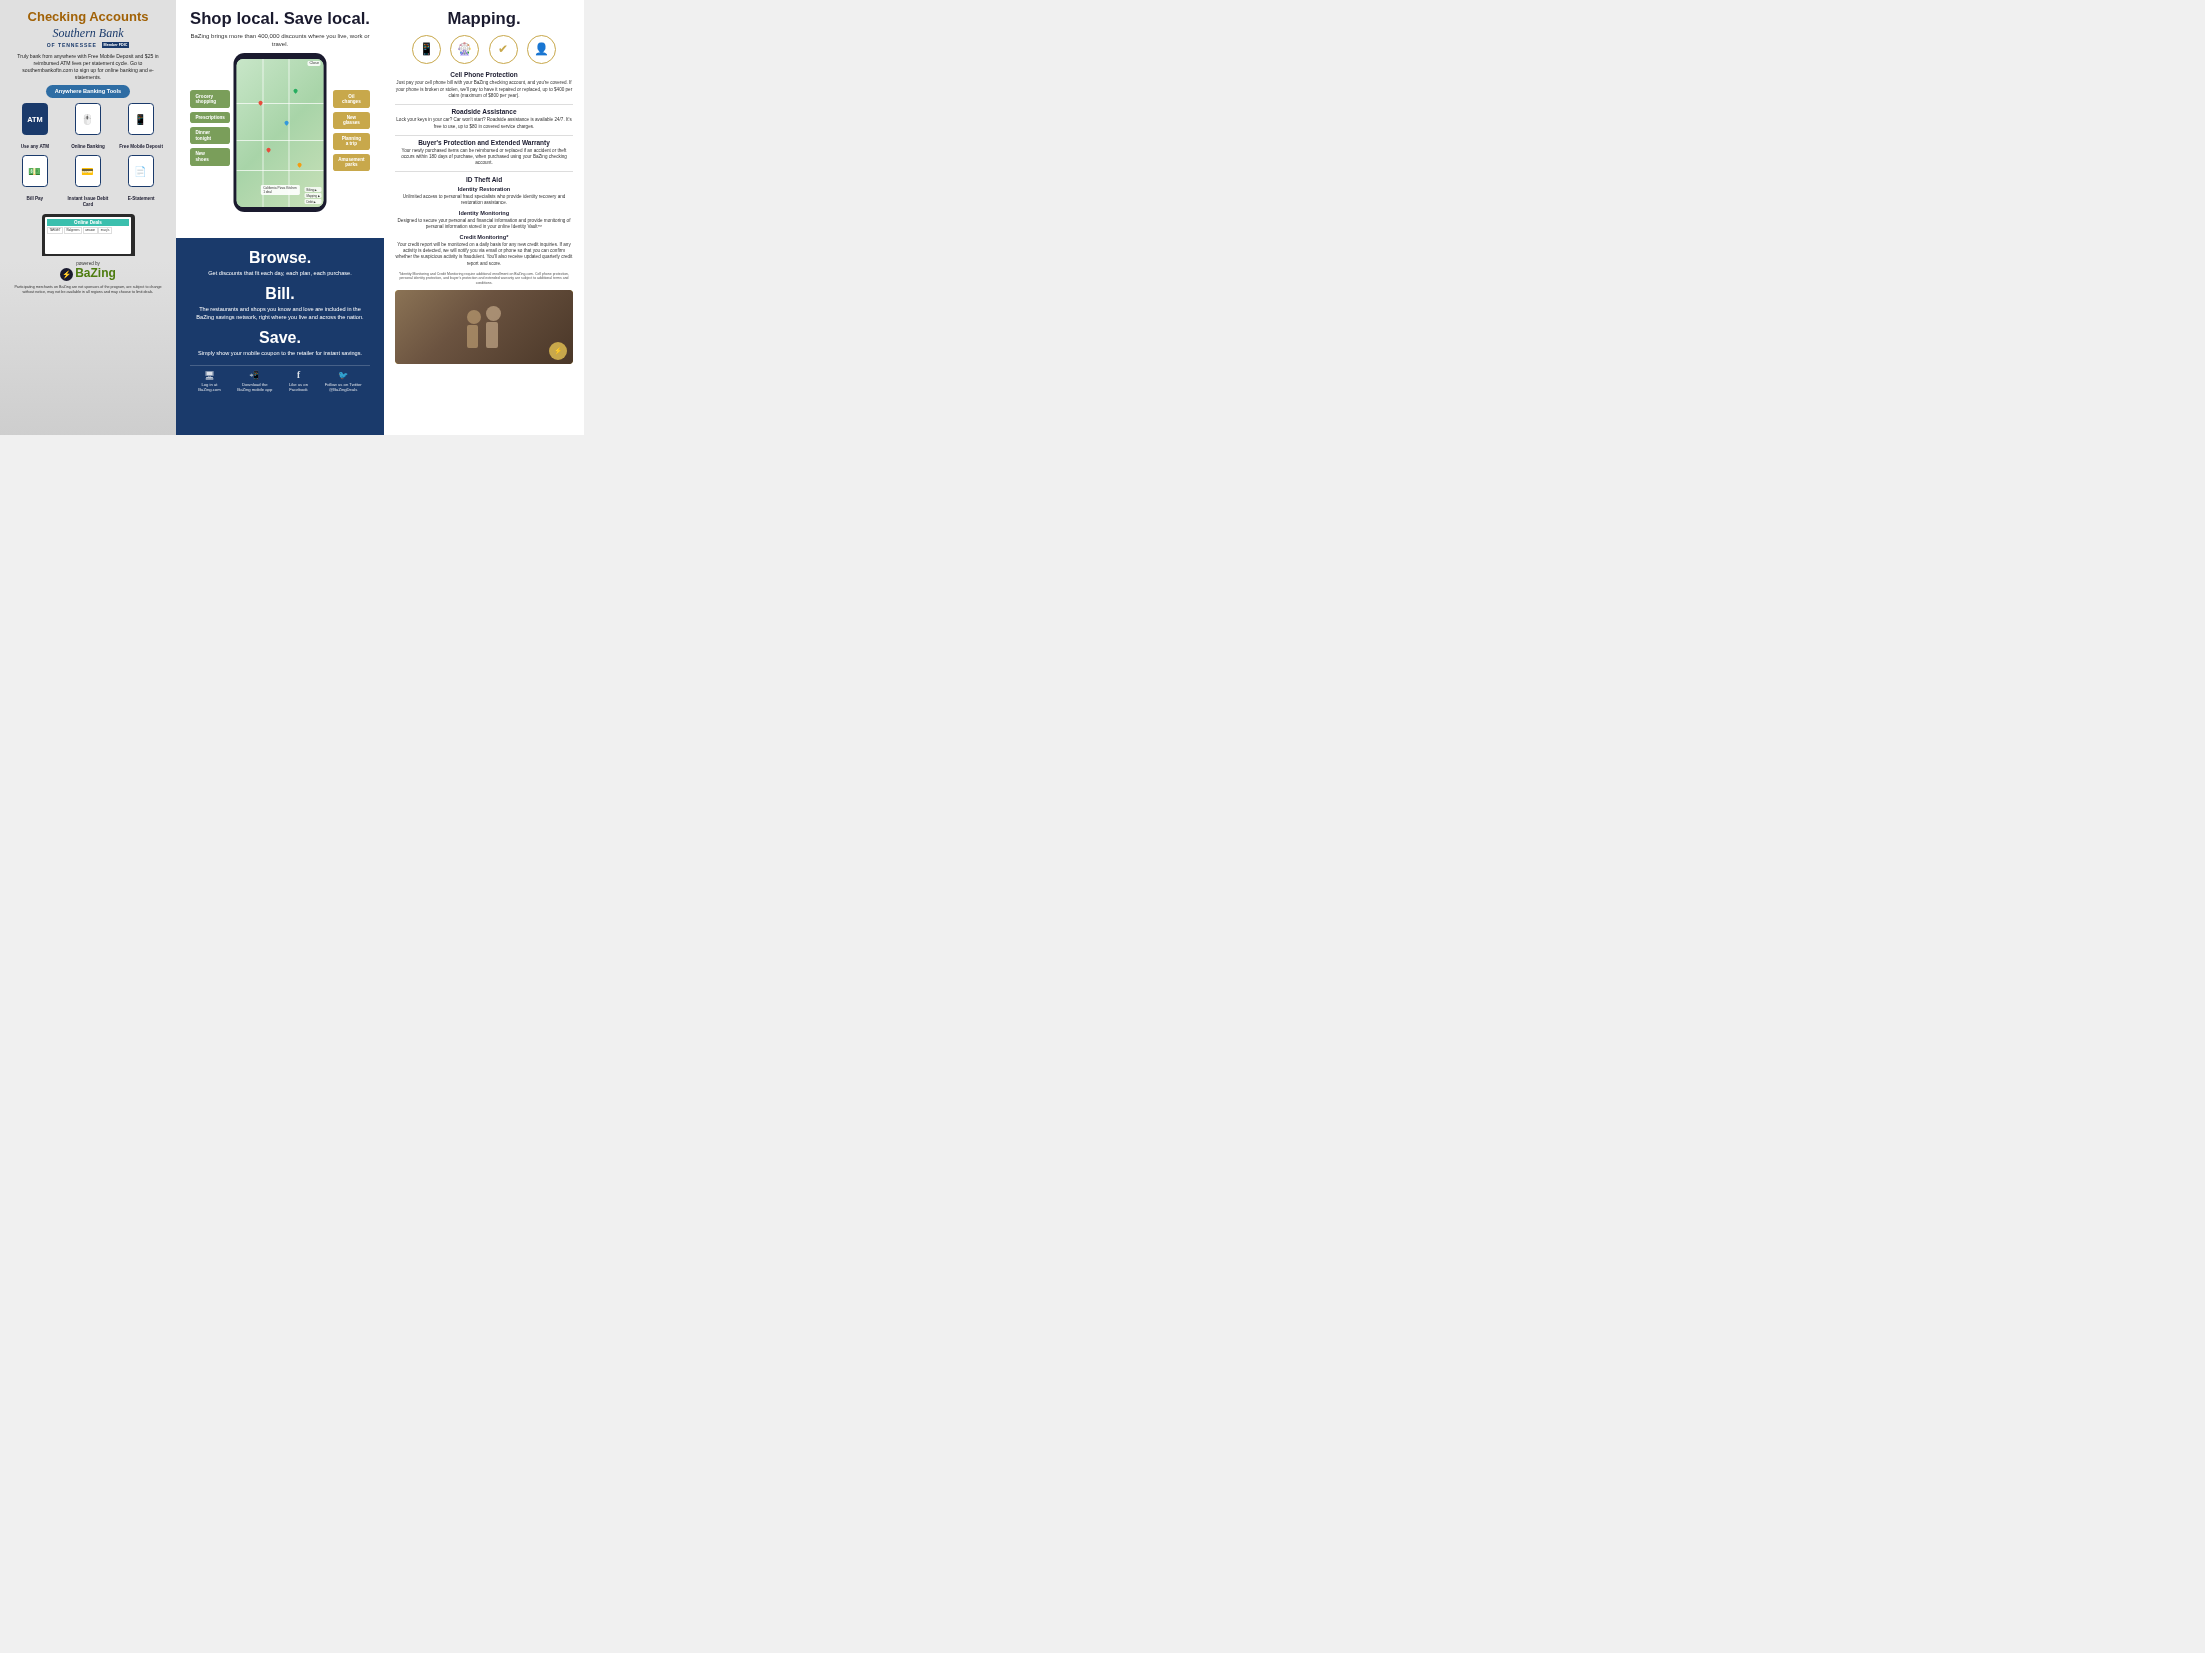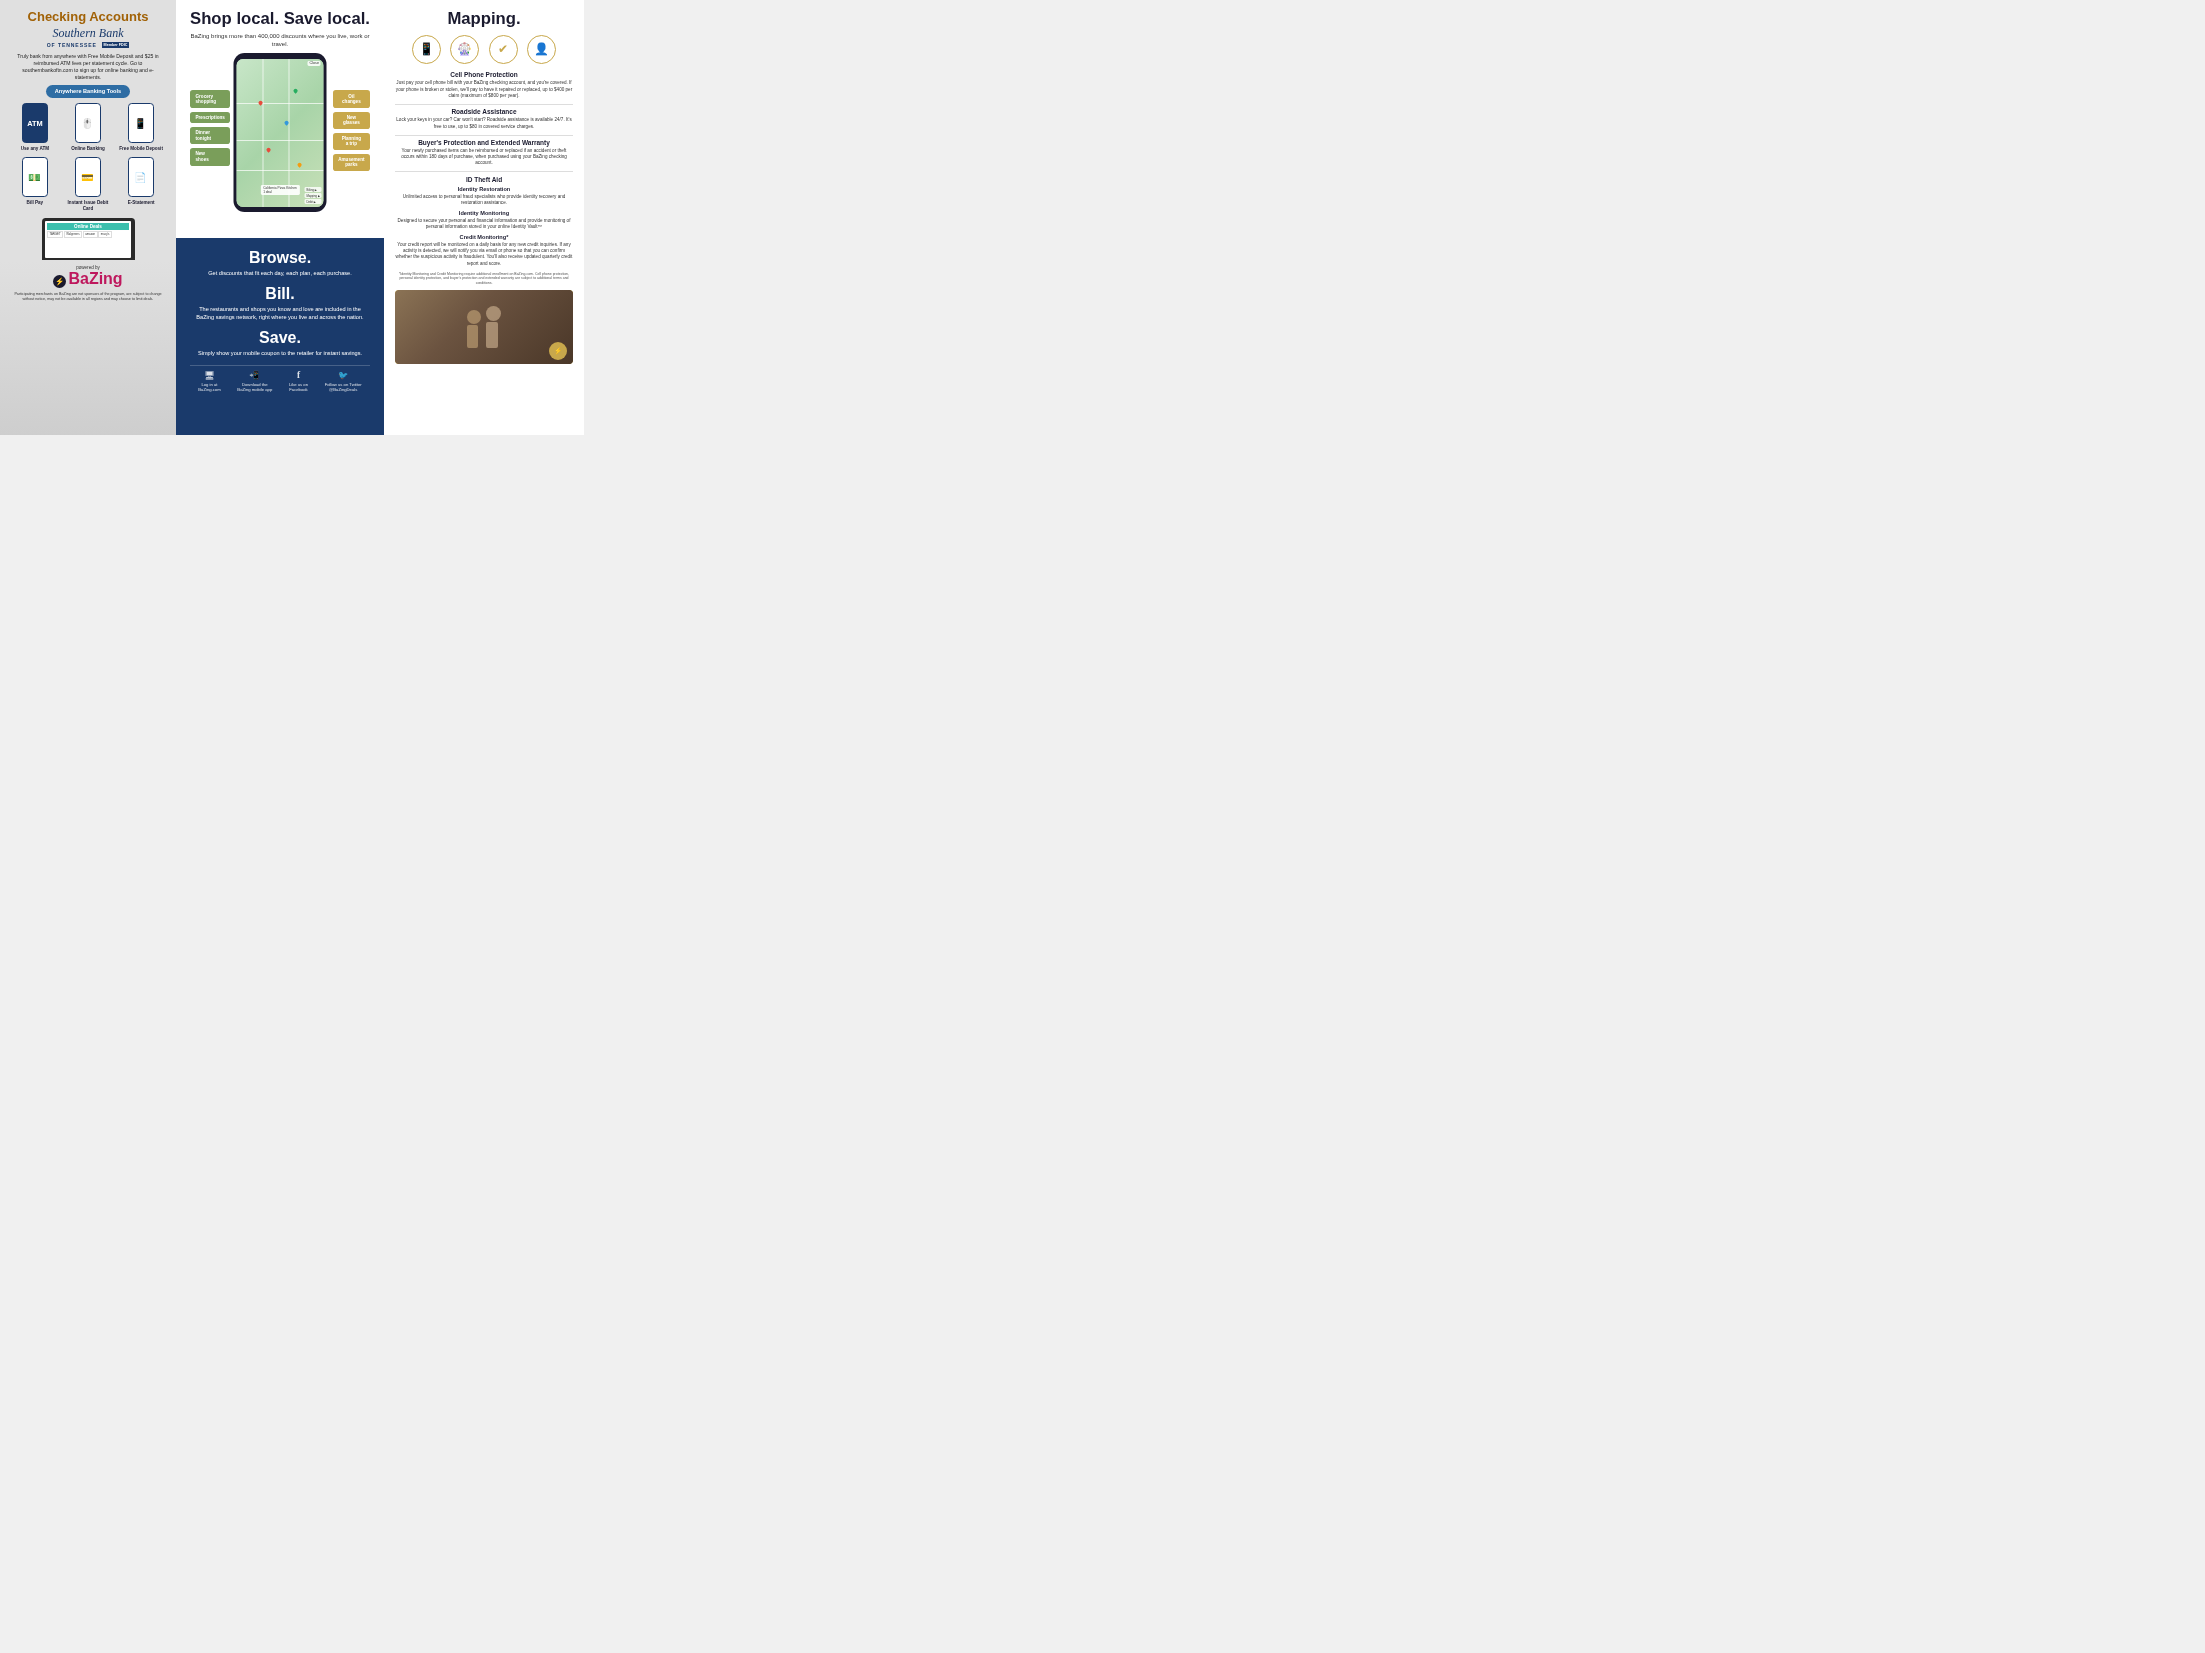--- a/index.html
+++ b/index.html
@@ -94,28 +94,28 @@
       margin: 3.7px 0 6.5px 0;
     }
     .tool-item {
       display: flex;
       flex-direction: column;
       align-items: center;
       text-align: center;
     }
     .tool-icon {
       width: 26px;
-      height: 40px;
+      height: 32px;
       border: 1.2px solid #1a3a6b;
       border-radius: 3.7px;
       display: flex;
       align-items: center;
       justify-content: center;
       background: white;
-      margin-bottom: 3px;
+      margin-bottom: 9px;
       font-size: 10.2px;
     }
     .tool-icon.atm-style {
       background: #1a3a6b;
       color: white;
       font-weight: bold;
       font-size: 7.4px;
       border-color: #1a3a6b;
     }
     .tool-label {
@@ -163,23 +163,23 @@
     }
     .bazing-logo-section {
       text-align: center;
       margin-top: 4.6px;
     }
     .bazing-powered {
       font-size: 4.6px;
       color: #333;
     }
     .bazing-name {
-      font-size: 16px;
+      font-size: 12px;
       font-weight: 900;
-      color: #be185d;
+      color: #4d7c0f;
     }
     .bazing-icon {
       display: inline-block;
       background: #1a1a2e;
       color: white;
       border-radius: 50%;
       width: 13px;
       height: 13px;
       line-height: 13px;
       font-size: 7.4px;

